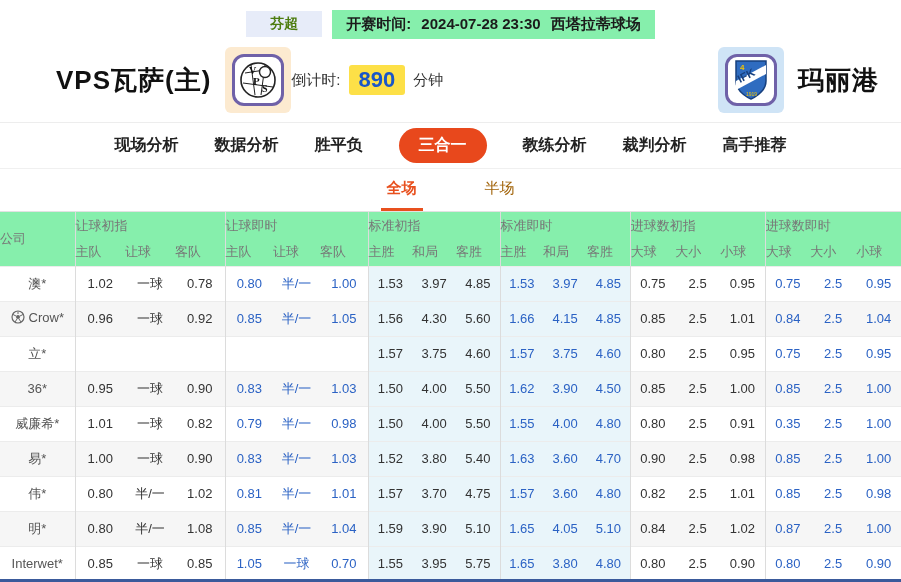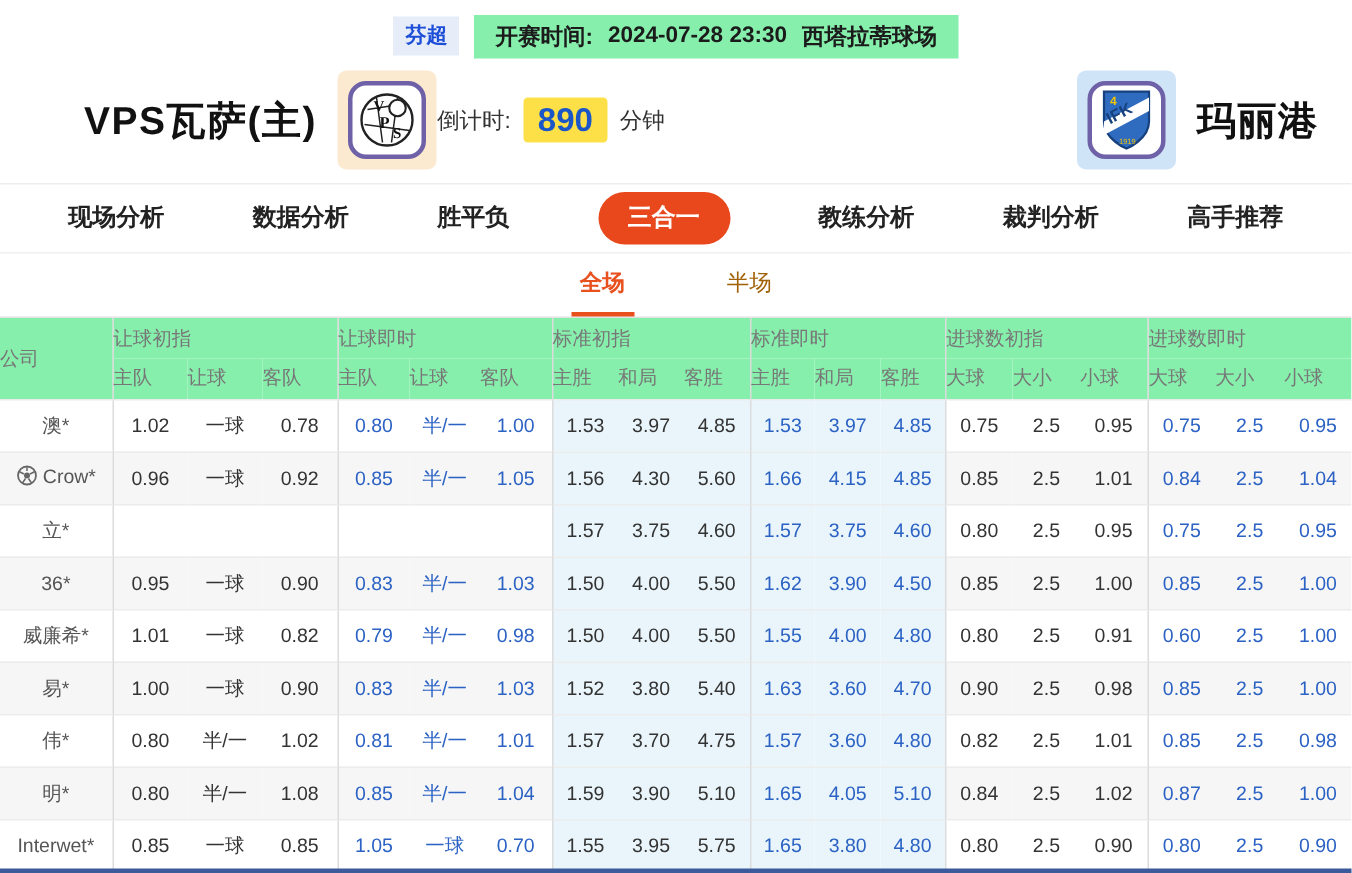--- a/index.html
+++ b/index.html
@@ -1,35 +1,35 @@
 <!DOCTYPE html>
 <html><head>
 <meta charset="utf-8">
 <style>
   * { margin:0; padding:0; box-sizing:border-box; }
   html,body { width:901px; height:582px; overflow:hidden; background:#fff;
               font-family:"Liberation Sans","DejaVu Sans",sans-serif; color:#333; }
   
   .topbar { height:38px; display:flex; justify-content:center; align-items:center; gap:10px; padding-top:10px; }
-  .league-badge { background:#e7ecf9; color:#1d4ed8; font-size:14px; font-weight:bold; padding:4px 8px; cursor:pointer; }
+  .league-badge { background:#e7ecf9; color:#4d7c0f; font-size:14px; font-weight:bold; padding:4px 24px; cursor:pointer; }
   .kickoff { background:#86efac; color:#1b1b1b; font-weight:bold; font-size:15px; padding:5px 14px; display:flex; gap:10px; }
   
   .match { height:84px; display:flex; align-items:center; padding:0 22px; }
   .side { display:flex; align-items:center; gap:14px; }
   .side.home { margin-left:34px; }
   .team-name { font-size:26px; font-weight:bold; color:#111; letter-spacing:1px; }
   .logo-box { width:66px; height:66px; border-radius:6px; display:flex; align-items:center; justify-content:center; }
   .home-box { background:#fcead0; }
   .away-box { background:#cfe4f6; }
   .logo-inner { width:52px; height:52px; background:#fff; border:3px solid #6f61a8; border-radius:12px;
                 display:flex; align-items:center; justify-content:center; }
   .countdown { flex:1; display:flex; justify-content:flex-start; align-items:center; gap:8px; font-size:15px; color:#333; }
   .count { background:#fde047; color:#1a56c8; font-weight:bold; font-size:22px; padding:2px 10px; border-radius:3px; }
   
-  .tabs { height:46px; border-top:1px solid #ededed; display:flex; justify-content:center; align-items:center; gap:59px; }
+  .tabs { height:46px; border-top:1px solid #ededed; display:flex; justify-content:center; align-items:center; gap:36px; }
   .tab { font-size:16px; font-weight:bold; color:#222; cursor:pointer; padding:7px 0; }
   .tab.active { background:#e8481c; color:#fff; padding:7px 20px; border-radius:18px; }
   
   .subtabs { height:44px; border-top:1px solid #f0f0f0; border-bottom:1px solid #e2e2e2;
              display:flex; justify-content:center; align-items:flex-end; gap:56px; }
   .subtab { font-size:15px; color:#a16207; cursor:pointer; padding:10px 6px; border-bottom:3px solid transparent; }
   .subtab.active { color:#e8501e; font-weight:bold; border-bottom-color:#e8501e; }
   
   table.odds { width:901px; border-collapse:collapse; table-layout:fixed; font-size:13px; }
   .odds th { background:#86efac; color:#777; font-weight:normal; height:27px; text-align:left; }
@@ -272,21 +272,21 @@
         <td class="live">0.98</td>
         <td class="gstart tint">1.50</td>
         <td class="tint">4.00</td>
         <td class="tint">5.50</td>
         <td class="gstart live tint">1.55</td>
         <td class="live tint">4.00</td>
         <td class="live tint">4.80</td>
         <td class="gstart">0.80</td>
         <td class="">2.5</td>
         <td class="">0.91</td>
-        <td class="gstart live">0.60</td>
+        <td class="gstart live">0.35</td>
         <td class="live">2.5</td>
         <td class="live">1.00</td>
       </tr>
       <tr>
         <td class="company"><span class="company-cell-content">
             <span>易*</span>
           </span></td>
         <td class="gstart">1.00</td>
         <td class="">一球</td>
         <td class="">0.90</td>

